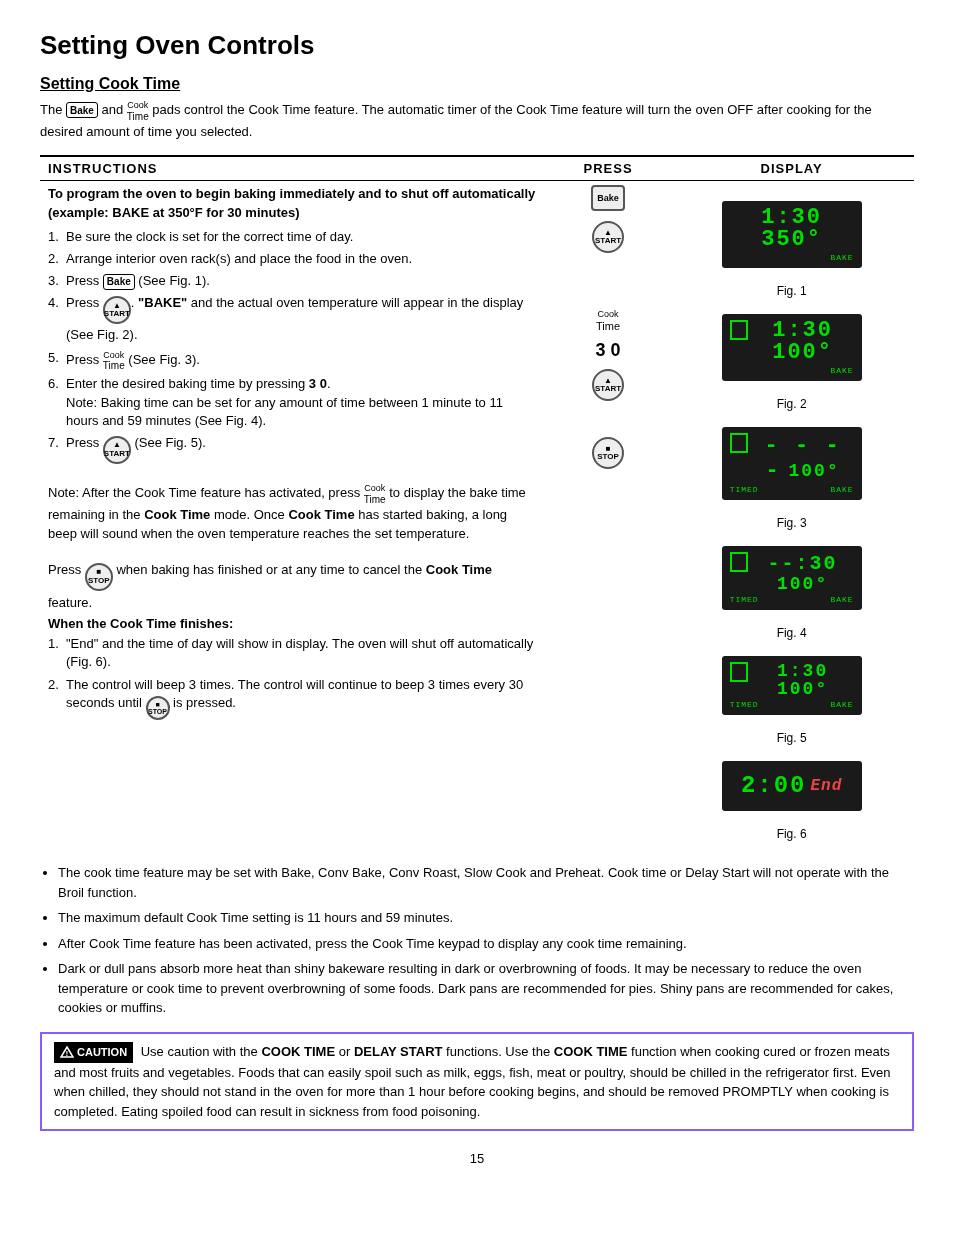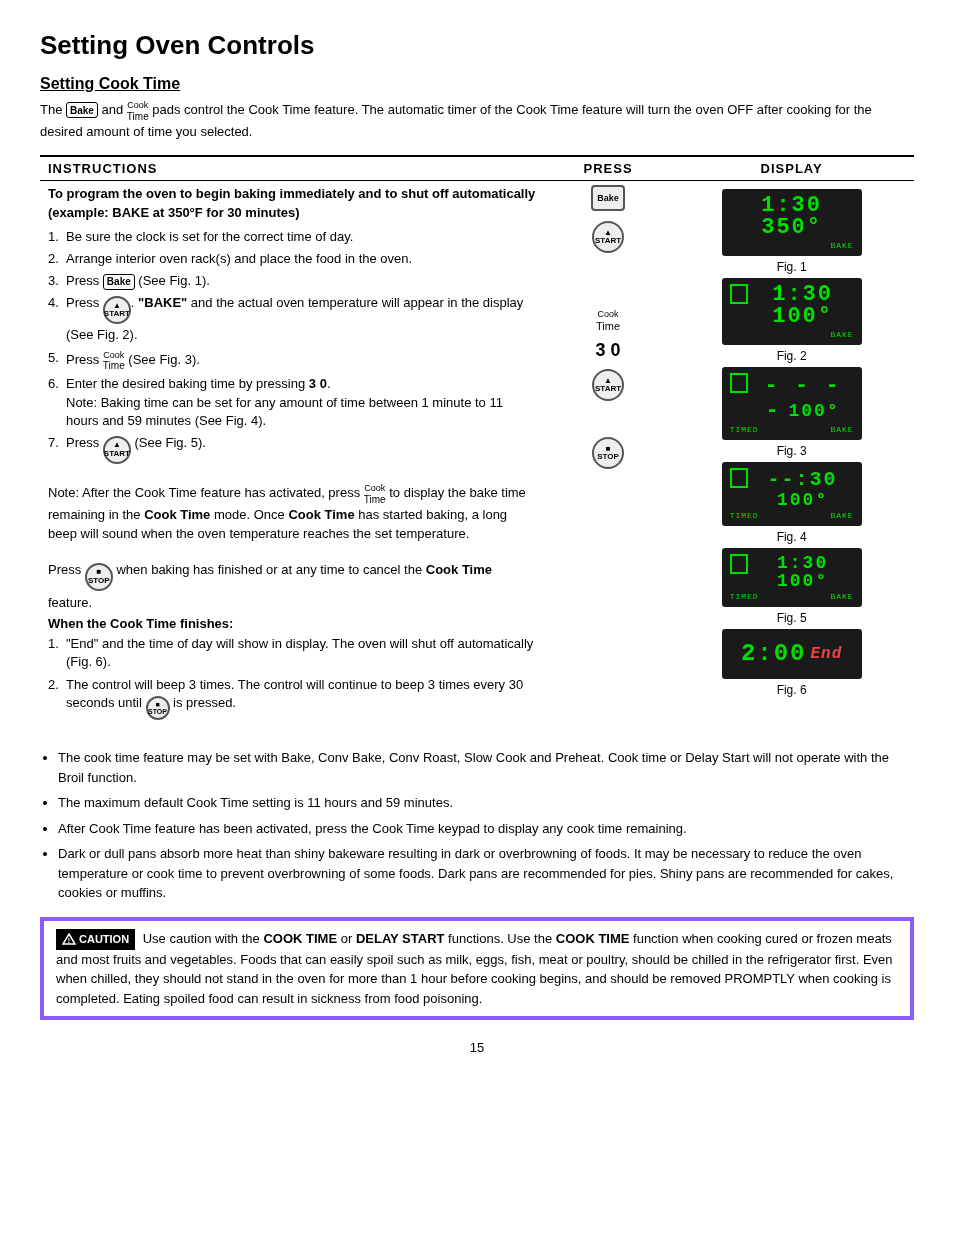--- a/index.html
+++ b/index.html
@@ -61,21 +61,21 @@
     .col-press { width: 14%; text-align: center; }
     .col-display { width: 28%; text-align: center; }
 
     
     .display-screen {
       background: #1a1a1a;
       border-radius: 3px;
       color: #00e000;
       font-family: 'Courier New', monospace;
       padding: 6px 8px;
-      margin: 4px auto;
+      margin: 16px auto;
       width: 140px;
       min-height: 42px;
       display: flex;
       flex-direction: column;
       align-items: center;
       justify-content: center;
       position: relative;
     }
     .display-main {
       font-size: 22px;
@@ -177,21 +177,21 @@
       list-style: disc;
       padding-left: 18px;
     }
     .bullet-list li {
       margin-bottom: 6px;
       line-height: 1.5;
     }
 
     
     .caution-box {
-      border: 4px solid #8b5cf6;
+      border: 2px solid #8b5cf6;
       padding: 8px 12px;
       margin-top: 14px;
       line-height: 1.5;
       font-size: 13px;
     }
 
     .page-number {
       text-align: center;
       margin-top: 20px;
       font-size: 13px;

